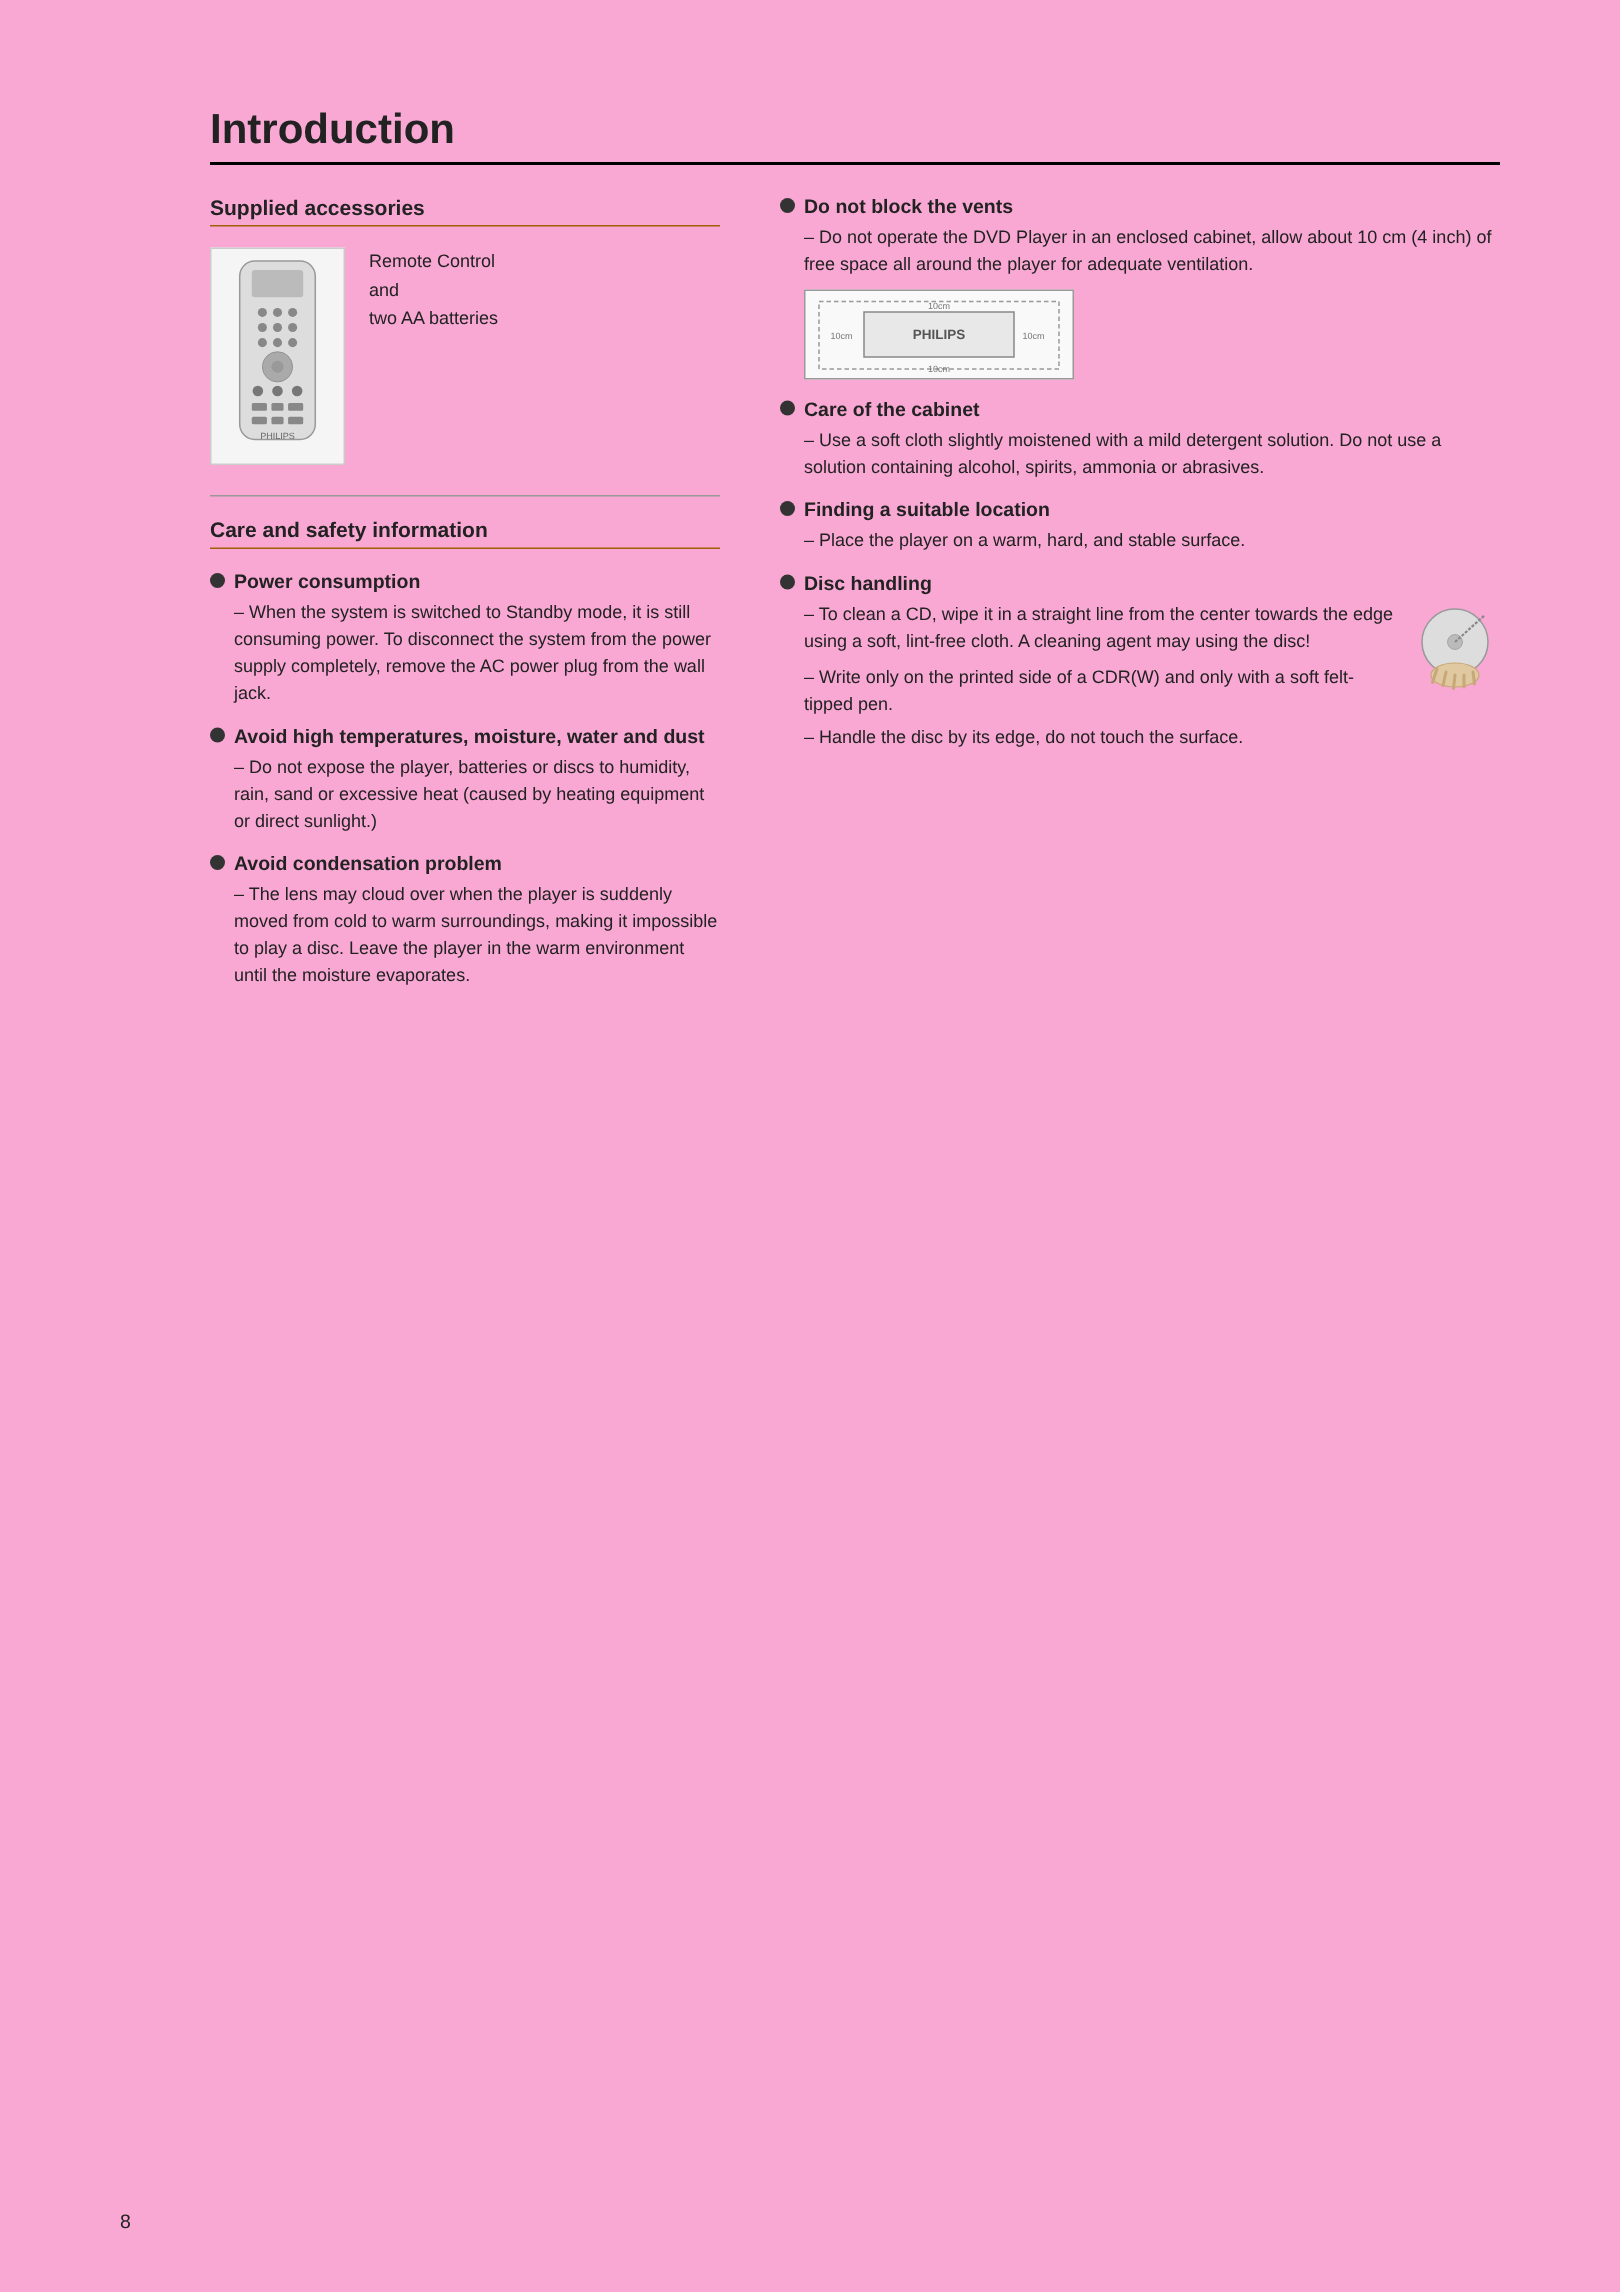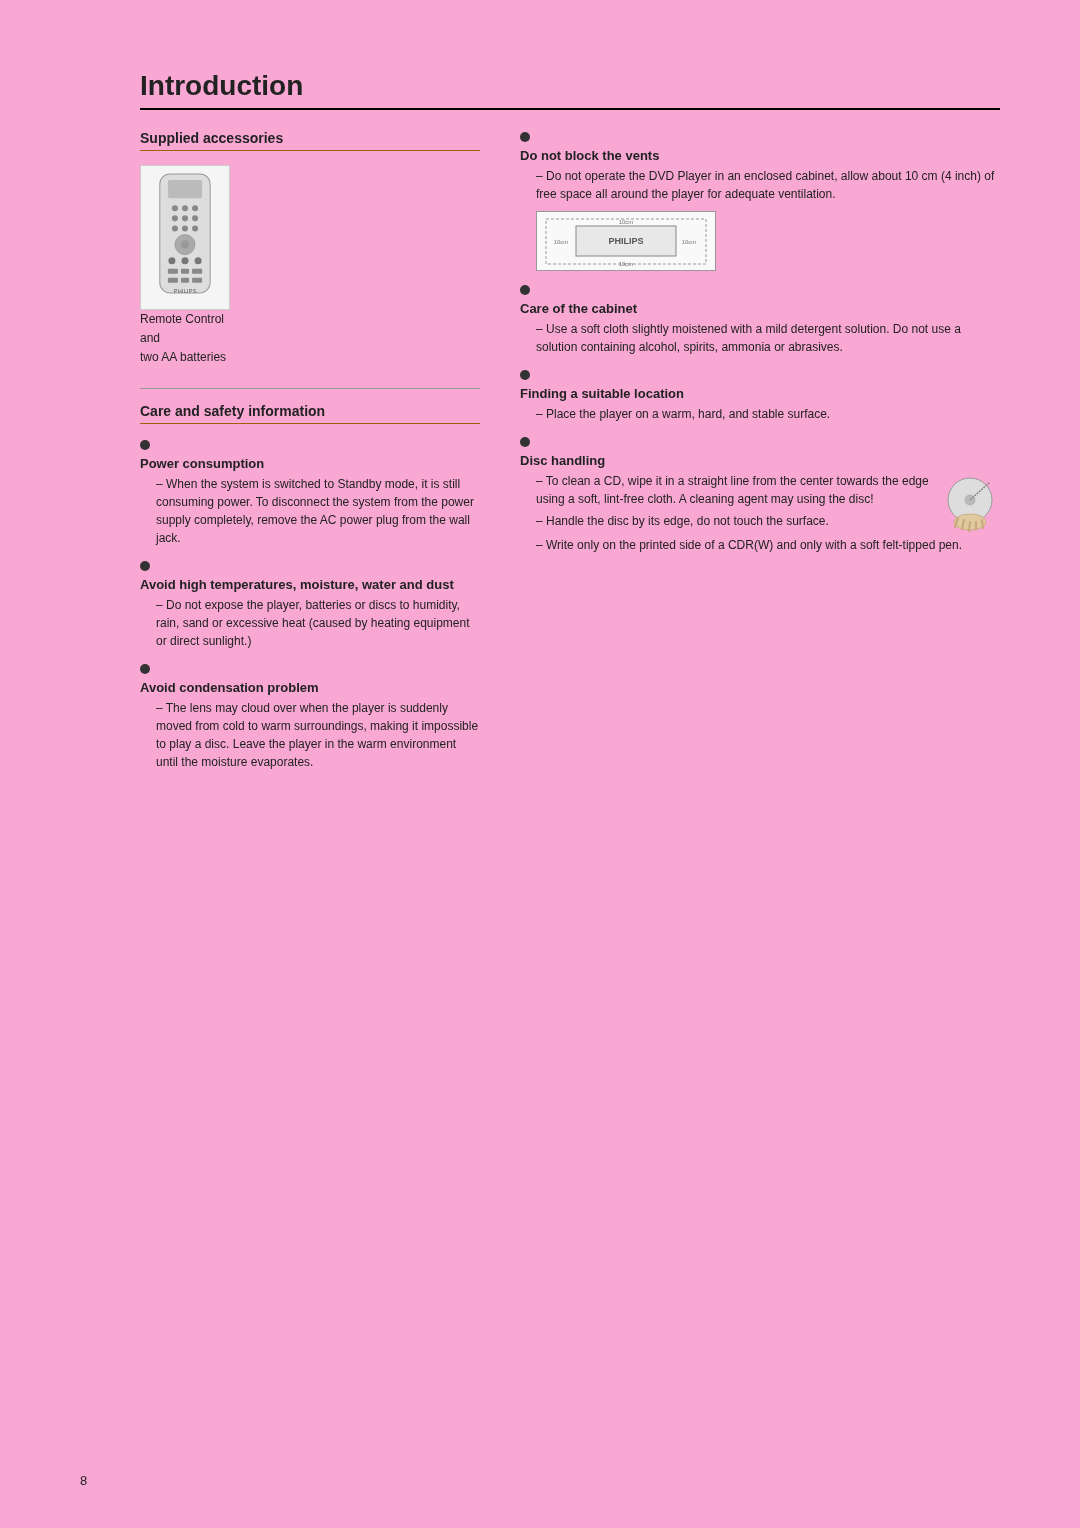--- a/index.html
+++ b/index.html
@@ -93,22 +93,22 @@
       font-weight: bold;
       margin-bottom: 14px;
       border-bottom: 1px solid #a16207;
       padding-bottom: 4px;
     }
 
     
     .remote-area {
       display: flex;
       align-items: flex-start;
+      gap: 16px;
       margin-bottom: 20px;
-      flex-direction: column;
     }
 
     .remote-img {
       width: 90px;
       height: 145px;
       border: 1px solid #ccc;
       background: #f5f5f5;
       display: flex;
       flex-direction: column;
       align-items: center;
@@ -137,21 +137,20 @@
     
     .bullet-section {
       margin-bottom: 12px;
     }
 
     .bullet-heading {
       display: flex;
       align-items: flex-start;
       gap: 6px;
       margin-bottom: 4px;
-      flex-direction: column;
     }
 
     .bullet-dot {
       width: 10px;
       height: 10px;
       background: #333;
       border-radius: 50%;
       flex-shrink: 0;
       margin-top: 2px;
     }
@@ -362,22 +361,22 @@
             <ellipse cx="30" cy="50" rx="16" ry="8" fill="#e0c8a0" stroke="#c8a878" stroke-width="0.8"></ellipse>
             <line x1="18" y1="46" x2="15" y2="55" stroke="#c8a878" stroke-width="2" stroke-linecap="round"></line>
             <line x1="24" y1="48" x2="22" y2="57" stroke="#c8a878" stroke-width="2" stroke-linecap="round"></line>
             <line x1="30" y1="50" x2="29" y2="59" stroke="#c8a878" stroke-width="2" stroke-linecap="round"></line>
             <line x1="36" y1="50" x2="36" y2="58" stroke="#c8a878" stroke-width="2" stroke-linecap="round"></line>
             <line x1="42" y1="48" x2="43" y2="56" stroke="#c8a878" stroke-width="2" stroke-linecap="round"></line>
           </svg>
         </div>
 
         <div class="bullet-text">– To clean a CD, wipe it in a straight line from the center towards the edge using a soft, lint-free cloth. A cleaning agent may using the disc!</div>
+        <div class="bullet-text" style="margin-top:6px;">– Write only on the printed side of a CDR(W) and only with a soft felt-tipped pen.</div>
         <div class="bullet-text" style="margin-top:4px;">– Handle the disc by its edge, do not touch the surface.</div>
-        <div class="bullet-text" style="margin-top:6px;">– Write only on the printed side of a CDR(W) and only with a soft felt-tipped pen.</div>
       </div>
 
     </div>
   </div>
 
   <div class="page-number">8</div>
 
 </div>
 
 </body></html>

